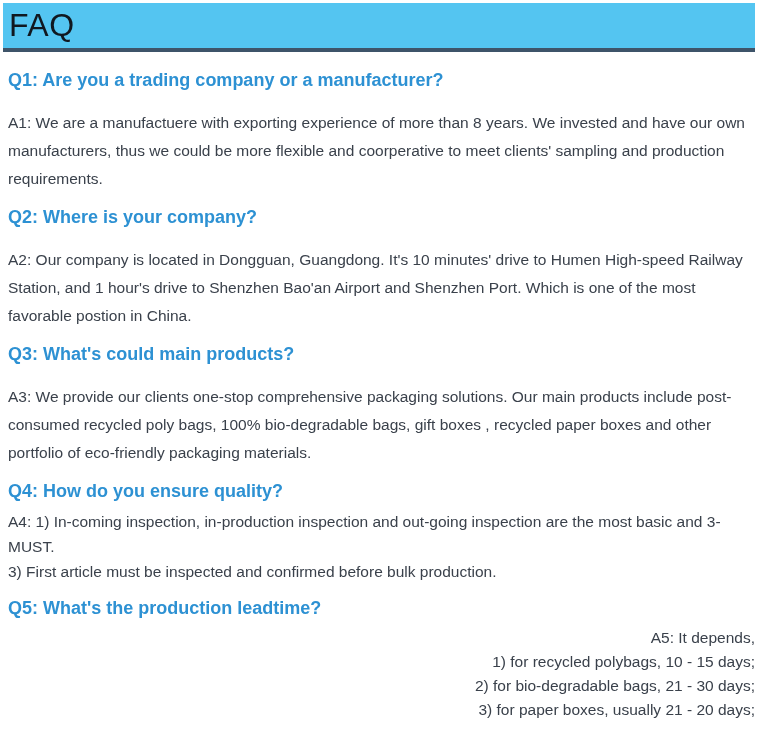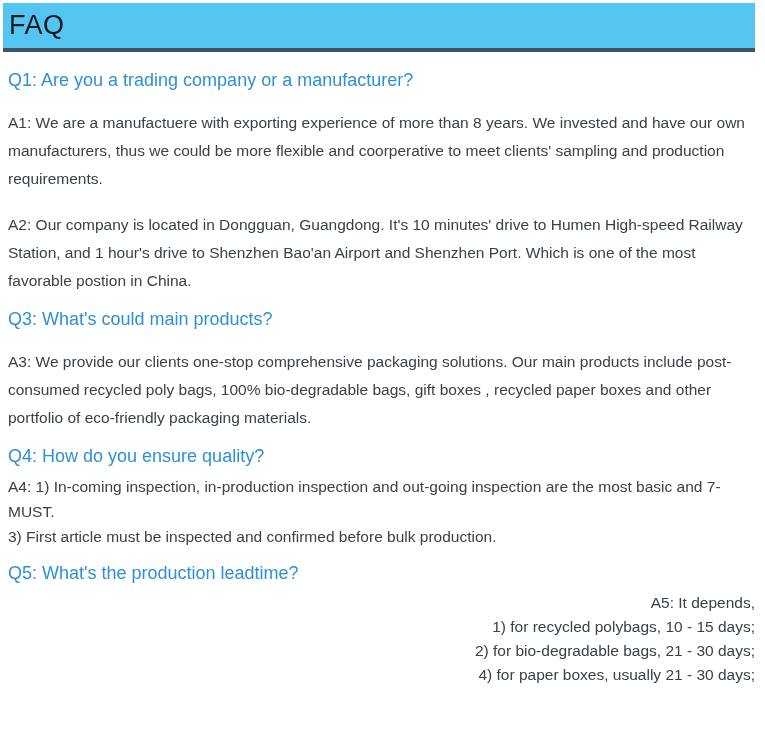--- a/index.html
+++ b/index.html
@@ -20,33 +20,33 @@
   .faq-header{
     margin:3px 10px 0 3px;
     height:49px;
     background:var(--header-bg);
     border-bottom:4px solid var(--header-border);
     display:flex;
     align-items:center;
     padding-left:6px;
   }
   .faq-header .faq-title{
-    font-size:27px;
+    font-size:32px;
     font-weight:400;
     color:var(--title-text);
     letter-spacing:0.5px;
   }
   .faq-content{
     padding:0 10px 0 8px;
   }
   .faq-item{margin-top:14px;}
   .faq-item:first-child{margin-top:18px;}
   .faq-question{
     font-size:18px;
-    font-weight:400;
+    font-weight:700;
     color:var(--question);
     line-height:21px;
     margin-bottom:7px;
   }
   .faq-answer{
     font-size:15.5px;
     color:var(--body-text);
   }
   .faq-answer.a-flow{line-height:28px;margin-top:18px;}
   .faq-answer.a-list4 .answer-line{line-height:25px;}
@@ -62,43 +62,44 @@
 <div class="faq-content">
 
   <div class="faq-item">
     <div class="faq-question">Q1: Are you a trading company or a manufacturer?</div>
     <div class="faq-answer a-flow">
       <span class="answer-line">A1: We are a manufactuere with exporting experience of more than 8 years. We invested and have our own manufacturers, thus we could be more flexible and coorperative to meet clients' sampling and production requirements.</span>
     </div>
   </div>
 
   <div class="faq-item">
+    <div class="faq-question">Q2: Where is your company?</div>
     <div class="faq-answer a-flow">
       <span class="answer-line">A2: Our company is located in Dongguan, Guangdong. It's 10 minutes' drive to Humen High-speed Railway Station, and 1 hour's drive to Shenzhen Bao'an Airport and Shenzhen Port. Which is one of the most favorable postion in China.</span>
     </div>
   </div>
 
   <div class="faq-item">
     <div class="faq-question">Q3: What's could main products?</div>
     <div class="faq-answer a-flow">
       <span class="answer-line">A3: We provide our clients one-stop comprehensive packaging solutions. Our main products include post-consumed recycled poly bags, 100% bio-degradable bags, gift boxes , recycled paper boxes and other portfolio of eco-friendly packaging materials.</span>
     </div>
   </div>
 
   <div class="faq-item">
     <div class="faq-question">Q4: How do you ensure quality?</div>
     <div class="faq-answer a-list4">
-      <div class="answer-line">A4: 1) In-coming inspection, in-production inspection and out-going inspection are the most basic and 7-MUST.</div>
+      <div class="answer-line">A4: 1) In-coming inspection, in-production inspection and out-going inspection are the most basic and 3-MUST.</div>
       <div class="answer-line">3) First article must be inspected and confirmed before bulk production.</div>
     </div>
   </div>
 
   <div class="faq-item">
     <div class="faq-question">Q5: What's the production leadtime?</div>
     <div class="faq-answer a-list5">
       <div class="answer-line">A5: It depends,</div>
       <div class="answer-line">1) for recycled polybags, 10 - 15 days;</div>
       <div class="answer-line">2) for bio-degradable bags, 21 - 30 days;</div>
-      <div class="answer-line">4) for paper boxes, usually 21 - 30 days;</div>
+      <div class="answer-line">3) for paper boxes, usually 21 - 20 days;</div>
     </div>
   </div>
 
 </div>
 
 </body></html>

